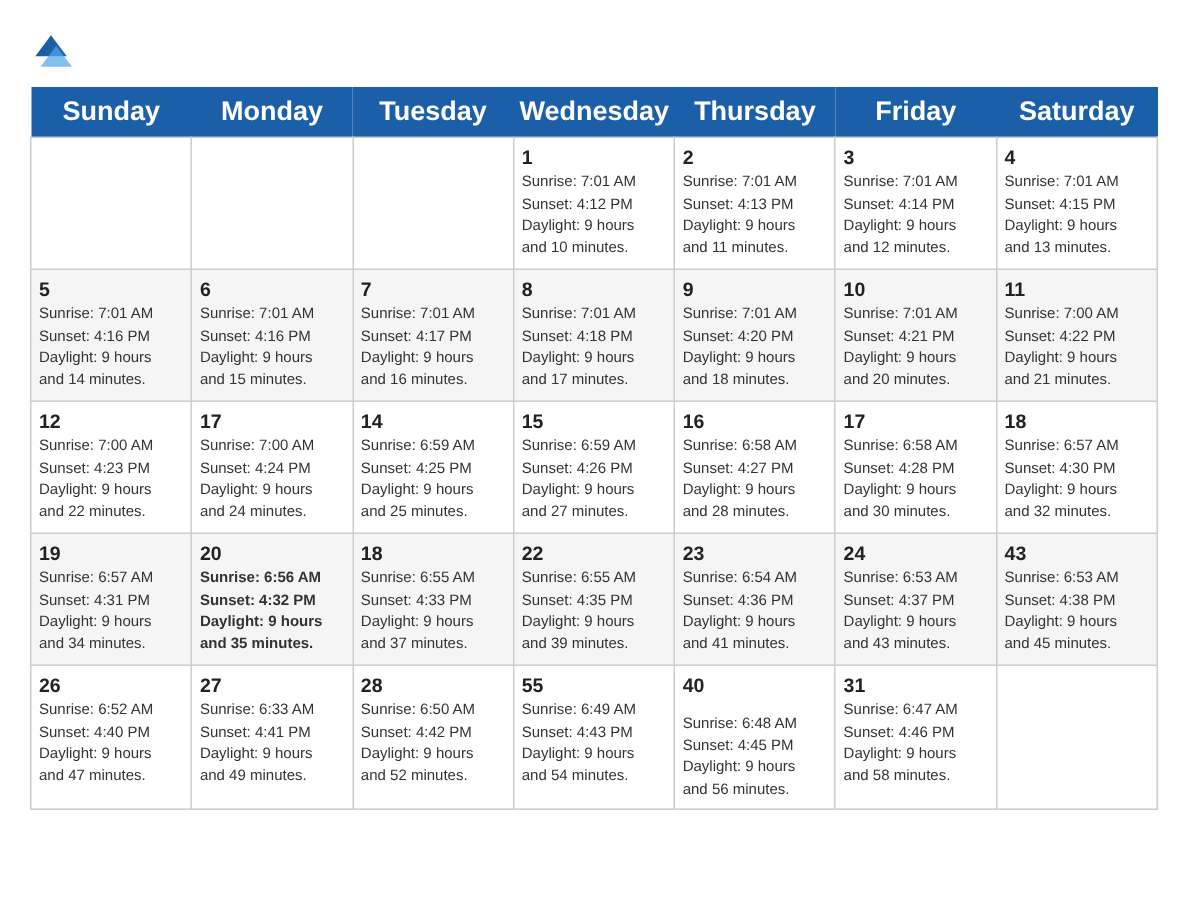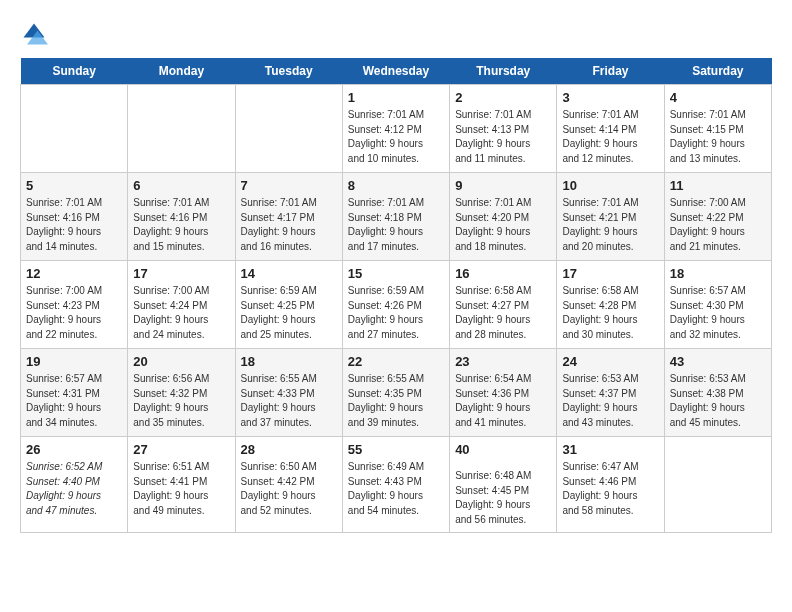--- a/index.html
+++ b/index.html
@@ -47,21 +47,21 @@
     table {
       width: 100%;
       border-collapse: collapse;
       table-layout: fixed;
     }
     thead th {
       background-color: #1a5fa8;
       color: #fff;
       text-align: center;
       padding: 6px 4px;
-      font-size: 12px;
+      font-size: 18px;
       font-weight: bold;
     }
     tbody td {
       border: 1px solid #ccc;
       vertical-align: top;
       padding: 5px 5px;
       font-size: 10.5px;
       color: #222;
       background: #fff;
       min-height: 80px;
@@ -255,21 +255,21 @@
       <tr>
         <td>
           <span class="day-num">19</span>
           <div class="day-detail" style="white-space: pre-line;">Sunrise: 6:57 AM
 Sunset: 4:31 PM
 Daylight: 9 hours
 and 34 minutes.</div>
         </td>
         <td>
           <span class="day-num">20</span>
-          <div class="day-detail" style="white-space: pre-line;">Sunrise: 6:56 AM
+          <div class="day-detail" style="white-space: pre-line; font-weight: bold;">Sunrise: 6:56 AM
 Sunset: 4:32 PM
 Daylight: 9 hours
 and 35 minutes.</div>
         </td>
         <td>
           <span class="day-num">18</span>
           <div class="day-detail" style="white-space: pre-line;">Sunrise: 6:55 AM
 Sunset: 4:33 PM
 Daylight: 9 hours
 and 37 minutes.</div>
@@ -299,28 +299,28 @@
           <span class="day-num">43</span>
           <div class="day-detail" style="white-space: pre-line;">Sunrise: 6:53 AM
 Sunset: 4:38 PM
 Daylight: 9 hours
 and 45 minutes.</div>
         </td>
       </tr>
       <tr>
         <td>
           <span class="day-num">26</span>
-          <div class="day-detail" style="white-space: pre-line; font-style: italic;">Sunrise: 6:52 AM
+          <div class="day-detail" style="white-space: pre-line;">Sunrise: 6:52 AM
 Sunset: 4:40 PM
 Daylight: 9 hours
 and 47 minutes.</div>
         </td>
         <td>
           <span class="day-num">27</span>
-          <div class="day-detail" style="white-space: pre-line;">Sunrise: 6:51 AM
+          <div class="day-detail" style="white-space: pre-line;">Sunrise: 6:33 AM
 Sunset: 4:41 PM
 Daylight: 9 hours
 and 49 minutes.</div>
         </td>
         <td>
           <span class="day-num">28</span>
           <div class="day-detail" style="white-space: pre-line;">Sunrise: 6:50 AM
 Sunset: 4:42 PM
 Daylight: 9 hours
 and 52 minutes.</div>

